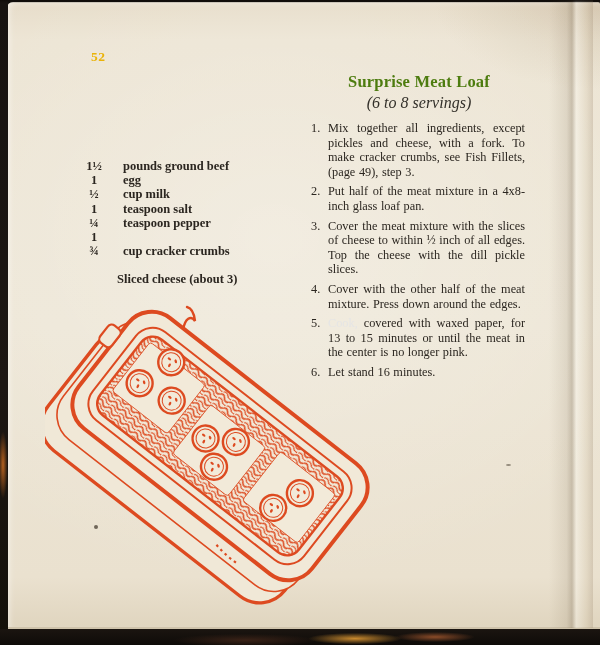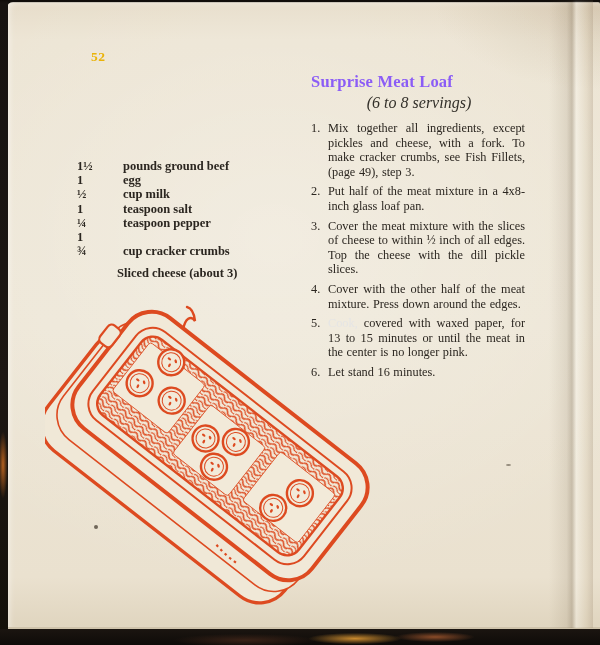--- a/index.html
+++ b/index.html
@@ -37,29 +37,29 @@
       rgba(120,104,80,0.32) 52%, rgba(255,255,250,0.30) 62%,
       rgba(205,190,162,0.25) 86%, rgba(160,140,115,0.30) 100%); }
 
   .page-number { position:absolute; left:91px; top:49px; font-weight:700;
     font-size:13.5px; color:#eab308; letter-spacing:0.5px; }
 
   
   .ingredients { position:absolute; left:77px; top:159px; width:262px;
     font-weight:700; font-size:12.5px; line-height:14.2px; color:#2b2620; }
   .ing-row { display:flex; }
-  .qty { width:34px; text-align:left; flex:none; }
+  .qty { width:34px; text-align:center; flex:none; }
   .ing-text { margin-left:12px; }
-  .ing-extras { margin-top:8px; margin-left:40px; }
+  .ing-extras { margin-top:14px; margin-left:40px; }
   .ing-extra { line-height:14.6px; }
 
   
   .recipe { position:absolute; left:311px; top:72px; width:216px; color:#2b2620; }
-  .recipe-title { text-align:left; font-weight:700; font-size:16.5px;
-    letter-spacing:0.2px; color:#8b5cf6; }
+  .recipe-title { text-align:center; font-weight:700; font-size:16.5px;
+    letter-spacing:0.2px; color:#4d7c0f; }
   .recipe-servings { text-align:center; font-style:italic; font-size:16px;
     margin-top:2px; color:#33302a; }
   .steps { list-style:none; margin-top:9px; }
   .step { display:flex; margin-bottom:5px; font-size:12.3px; line-height:14.6px; }
   .step-num { width:17px; flex:none; }
   .step-text { width:197px; text-align:justify; word-spacing:0.5px; }
   .red { color:#e5e5e5; }
 
   .illustration { position:absolute; left:45px; top:296px; }
 

